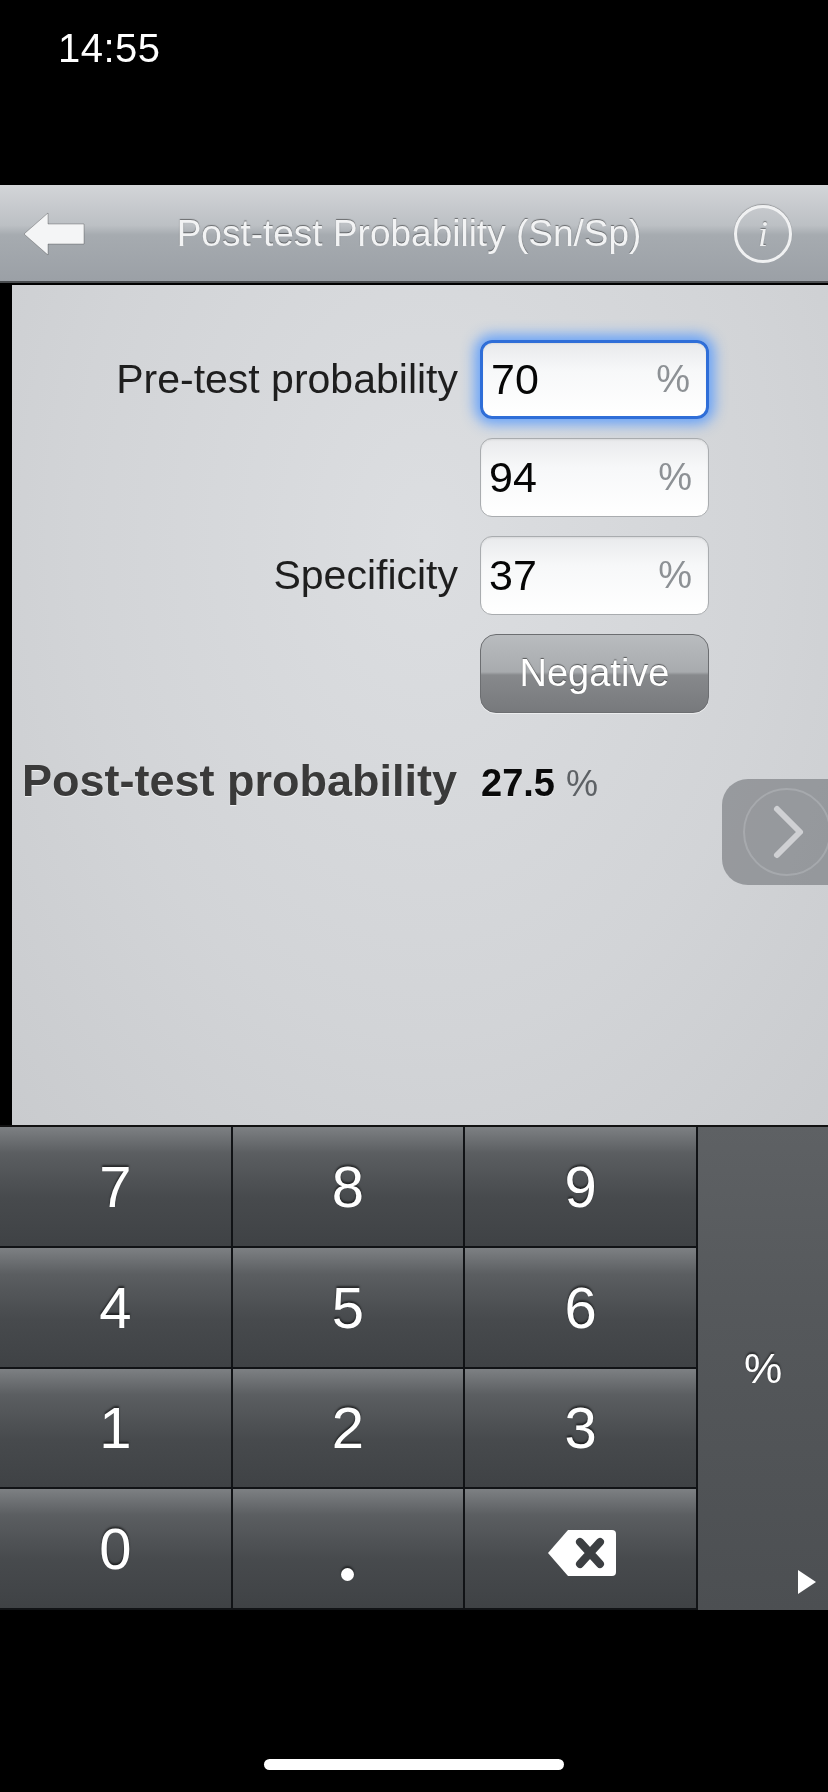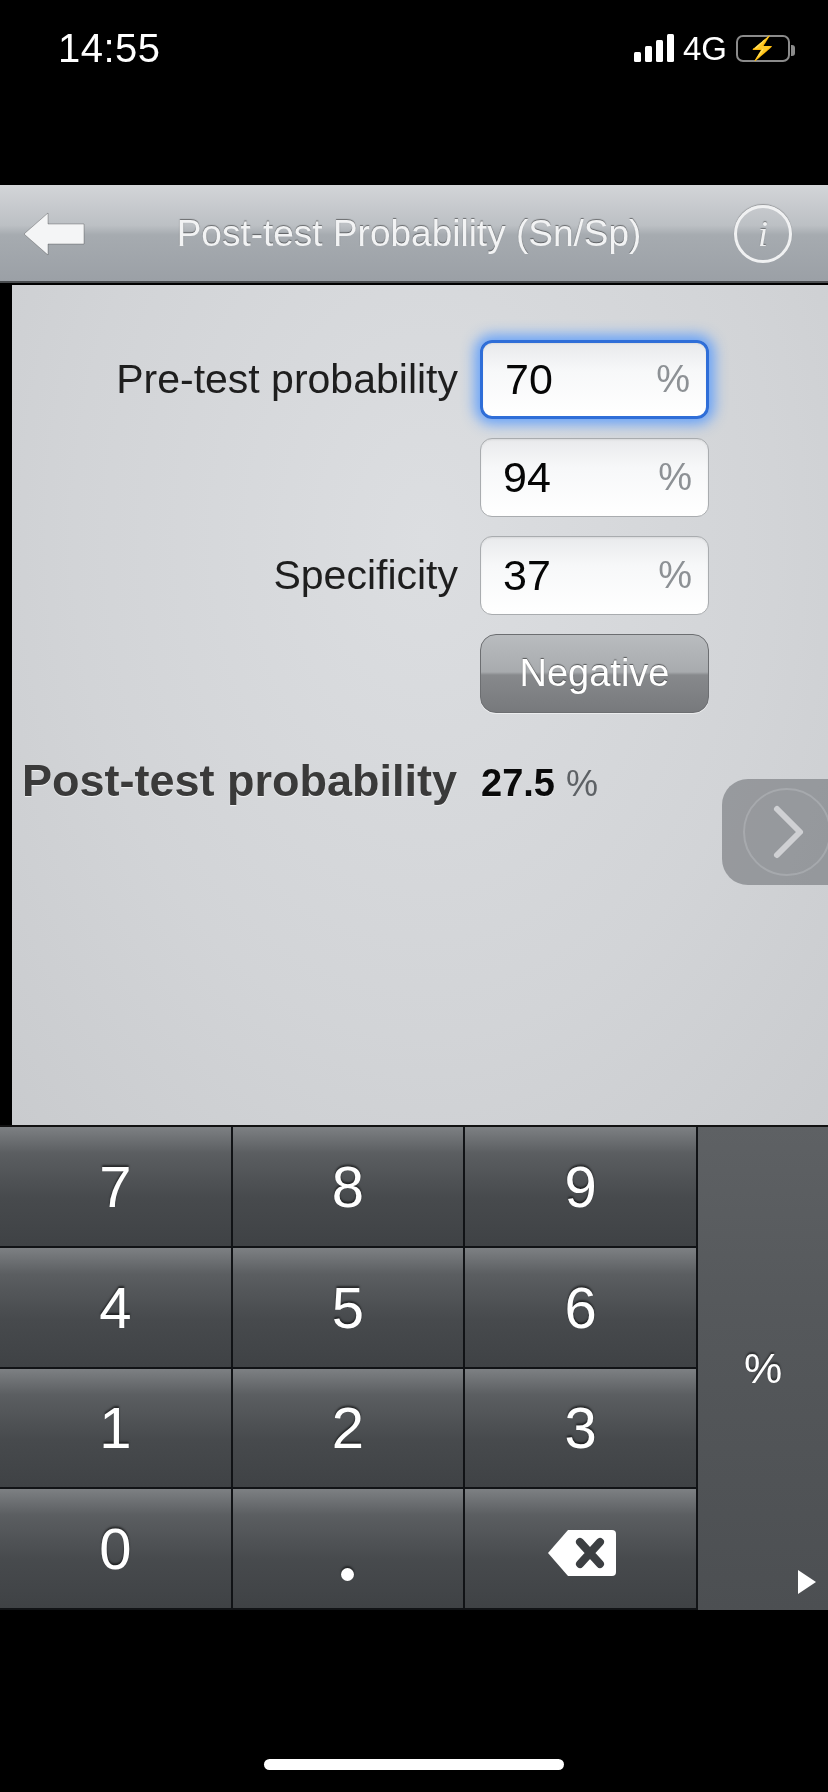--- a/index.html
+++ b/index.html
@@ -96,21 +96,21 @@
     border:1.5px solid #a9acaf; border-radius:12px;
     display:flex; align-items:center;
     box-shadow:inset 0 1px 2px rgba(0,0,0,.08);
   }
   .field.focused {
     border:3px solid #2f6ed8;
     box-shadow:0 0 14px 5px rgba(80,150,255,.85),
                inset 0 1px 2px rgba(0,0,0,.06);
   }
   .field .val {
-    font-size:43px; color:#060606; padding-left:22px; line-height:1;
+    font-size:43px; color:#060606; padding-left:8px; line-height:1;
   }
   .field .unit {
     position:absolute; right:16px; top:50%; transform:translateY(-50%);
     font-size:38px; color:#8d9195; line-height:1;
   }
   .segbtn {
     width:229px; height:79px; border-radius:16px;
     background:linear-gradient(180deg,#b9bcbf 0%,#a8abae 48%,#87898c 52%,#77797c 100%);
     border:1.5px solid #6c6e71;
     display:flex; align-items:center; justify-content:center;
@@ -206,34 +206,20 @@
     background:#fff; border-radius:6px;
   }
 </style>
 </head>
 <body>
 
 <div id="screen">
 
   <div class="statusbar">
     <div class="sb-time">14:55</div>
-    <div class="sb-right">
-      <span class="sig">
-          <i></i>
-          <i></i>
-          <i></i>
-          <i></i>
-        </span>
-      <span class="net">4G</span>
-      <span class="batt">
-        <span class="fill"></span>
-        <span class="nub"></span>
-        <span class="bolt">⚡</span>
-      </span>
-    </div>
   </div>
 
   <div class="navbar">
     <div class="back-arrow">
       <svg width="70" height="58" viewBox="0 0 70 58">
         <path d="M4 29 L28 8 L28 19 L64 19 L64 39 L28 39 L28 50 Z" fill="#f4f5f6" stroke="rgba(0,0,0,.25)" stroke-width="1"></path>
       </svg>
     </div>
     <div class="nav-title">Post-test Probability (Sn/Sp)</div>
     <div class="info-icon">

